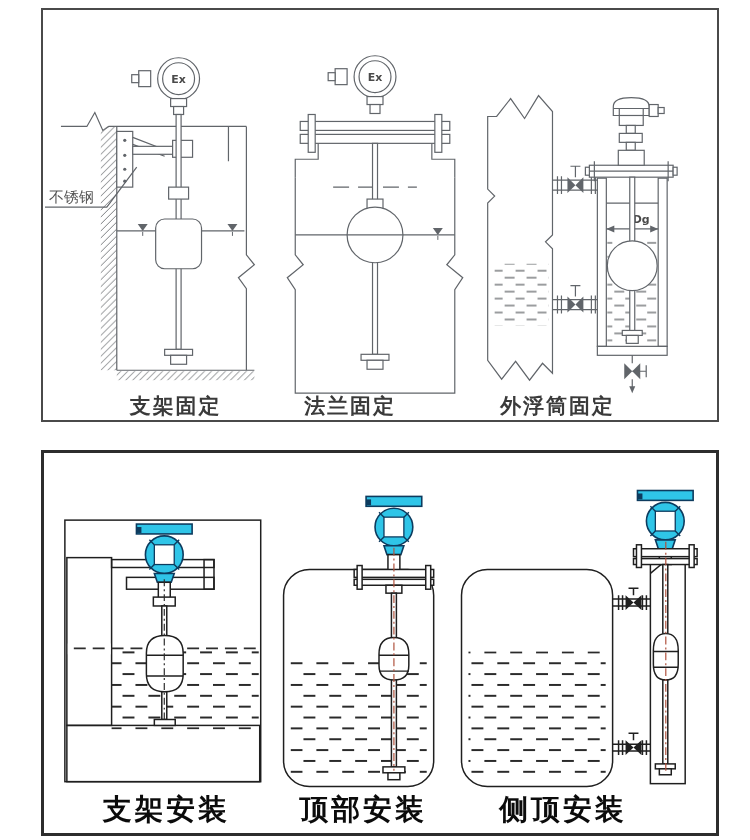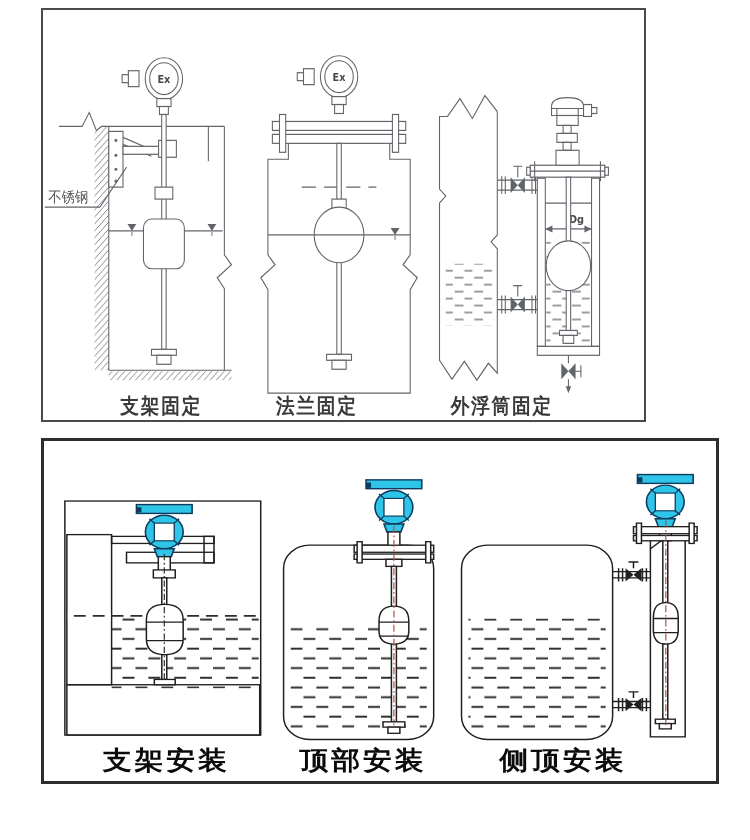--- a/index.html
+++ b/index.html
@@ -1,22 +1,22 @@
 <!DOCTYPE html>
 <html style="--line-gray: #61656a; --line-dark: #1f1f1f; --cyan: #2fc5e8; --cyan-dark: #0d3b5e; --centerline-red: #b0523e; --border-top: #4a4a4a; --border-bottom: #2d2d2d;"><head>
 <meta charset="utf-8">
 <style>
   html,body{margin:0;padding:0;}
   body{
     width:750px;height:840px;position:relative;background:#ffffff;
     font-family:"DejaVu Sans","Liberation Sans",sans-serif;
   }
   .panel{position:absolute;background:#fff;box-sizing:border-box;}
-  #top-panel{left:41px;top:8px;width:605px;height:414px;border:2px solid var(--border-top,#4a4a4a);}
-  #bottom-panel{left:41px;top:438px;width:678px;height:346px;border:3px solid var(--border-bottom,#2d2d2d);}
+  #top-panel{left:41px;top:8px;width:678px;height:414px;border:2px solid var(--border-top,#4a4a4a);}
+  #bottom-panel{left:41px;top:450px;width:678px;height:386px;border:3px solid var(--border-bottom,#2d2d2d);}
   svg{display:block;width:100%;height:100%;}
   
   .g-line{stroke:var(--line-gray,#61656a);fill:none;stroke-width:1.2;}
   .g-fill{stroke:var(--line-gray,#61656a);fill:#fff;stroke-width:1.2;}
   .g-dot{fill:var(--line-gray,#61656a);stroke:none;}
   
   .d-line{stroke:var(--line-dark,#1f1f1f);fill:none;stroke-width:1.5;}
   .d-fill{stroke:var(--line-dark,#1f1f1f);fill:#fff;stroke-width:1.5;}
   .cyan-fill{fill:var(--cyan,#2fc5e8);stroke:var(--cyan-dark,#0d3b5e);stroke-width:1.6;}
   .cyan-dark{fill:var(--cyan-dark,#0d3b5e);stroke:none;}

